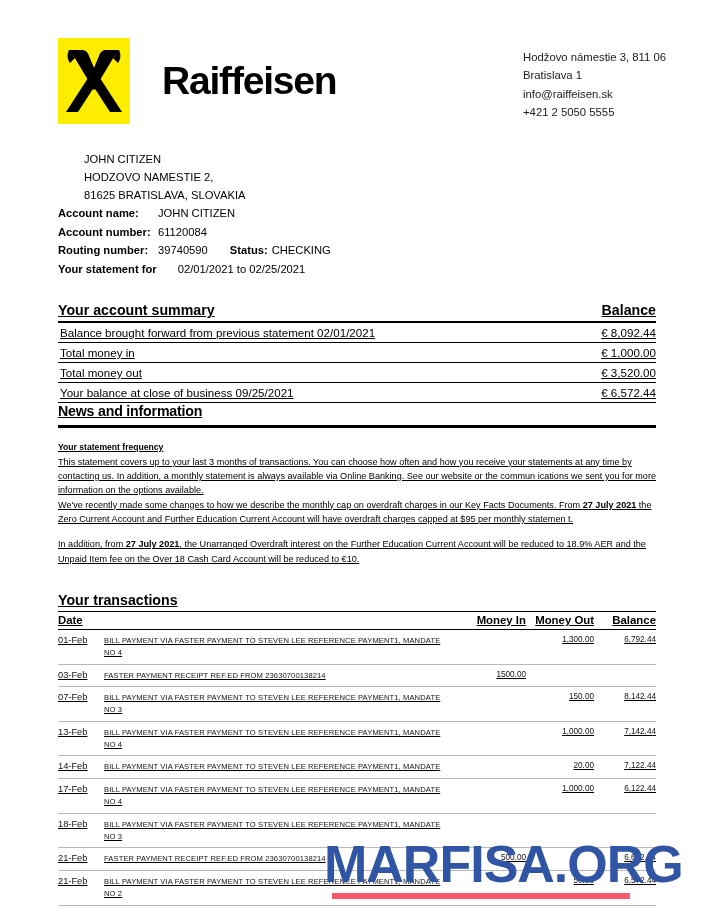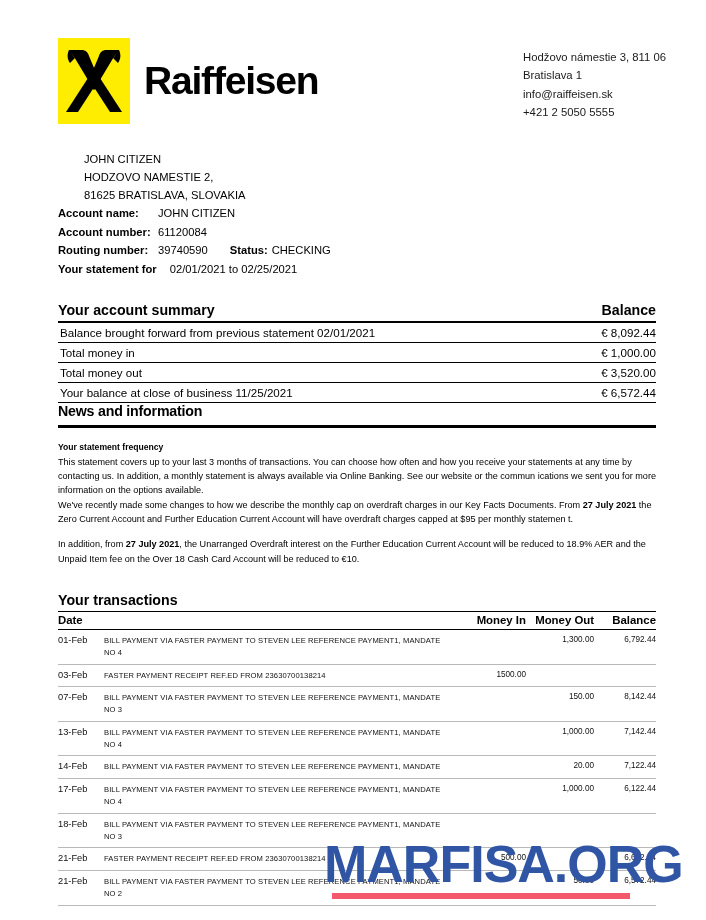--- a/index.html
+++ b/index.html
@@ -15,21 +15,21 @@
   }
 
   .page { position: relative; width: 706px; height: 920px; padding: 0; }
 
   
   .header {
     display: flex;
     align-items: flex-start;
     padding: 38px 40px 0 58px;
   }
-  .logo-block { display: flex; align-items: center; gap: 14px; }
+  .logo-block { display: flex; align-items: center; gap: 32px; }
   .logo-mark {
     width: 72px; height: 86px;
     background: #ffed00;
     position: relative;
     flex: 0 0 auto;
   }
   .logo-mark svg { display: block; width: 100%; height: 100%; }
   .wordmark { line-height: 1; padding-bottom: 2px; }
   .wordmark .w1 {
     font-size: 39px; font-weight: bold; letter-spacing: -1.2px;
@@ -54,24 +54,24 @@
     padding: 0 40px 0 58px;
     font-size: 11.2px;
     line-height: 1.62;
   }
   .cust .indent { padding-left: 26px; }
   .kv { display: flex; align-items: baseline; }
   .kv .k { font-weight: bold; width: 100px; flex: 0 0 auto; }
   .kv .v { }
   .kv .status { font-weight: bold; margin-left: 22px; }
   .kv2 { margin-top: 1px; }
-  .kv2 .k { font-weight: bold; margin-right: 10px; }
-
-  
-  .section { padding: 0 50px 0 58px; }
+  .kv2 .k { font-weight: bold; margin-right: 18px; }
+
+  
+  .section { padding: 0 50px 0 58px; text-decoration: underline; }
   .sec-title {
     font-size: 14.2px; font-weight: bold; letter-spacing: -0.2px;
   }
 
   
   .summary { margin-top: 24px; }
   .summary-head {
     display: flex; justify-content: space-between;
     font-size: 14.2px; font-weight: bold; padding-bottom: 3px;
   }
@@ -208,21 +208,21 @@
       <span>Total money in</span>
       <span class="amt">€ 1,000.00</span>
     </div>
     <div class="rule-thin"></div>
     <div class="sum-row">
       <span>Total money out</span>
       <span class="amt">€ 3,520.00</span>
     </div>
     <div class="rule-thin"></div>
     <div class="sum-row">
-      <span>Your balance at close of business 11/25/2021</span>
+      <span>Your balance at close of business 09/25/2021</span>
       <span class="amt">€ 6,572.44</span>
     </div>
     <div class="rule-thin"></div>
   </div>
 
   <div class="section news">
     <div class="sec-title">News and information</div>
     <div class="news-bar"></div>
     <div class="news-body">
       <div class="sub">Your statement frequency</div>

